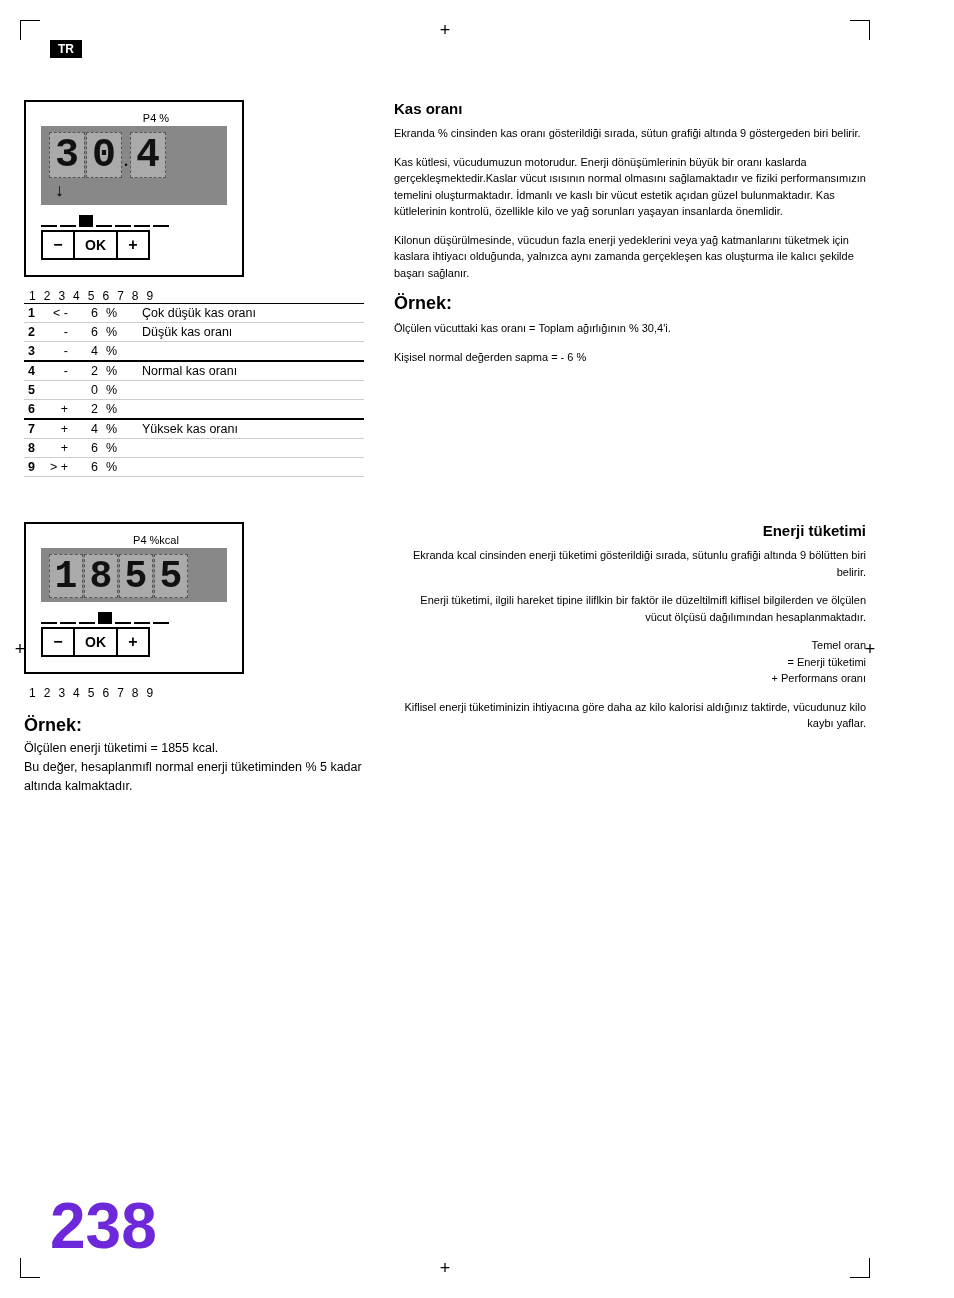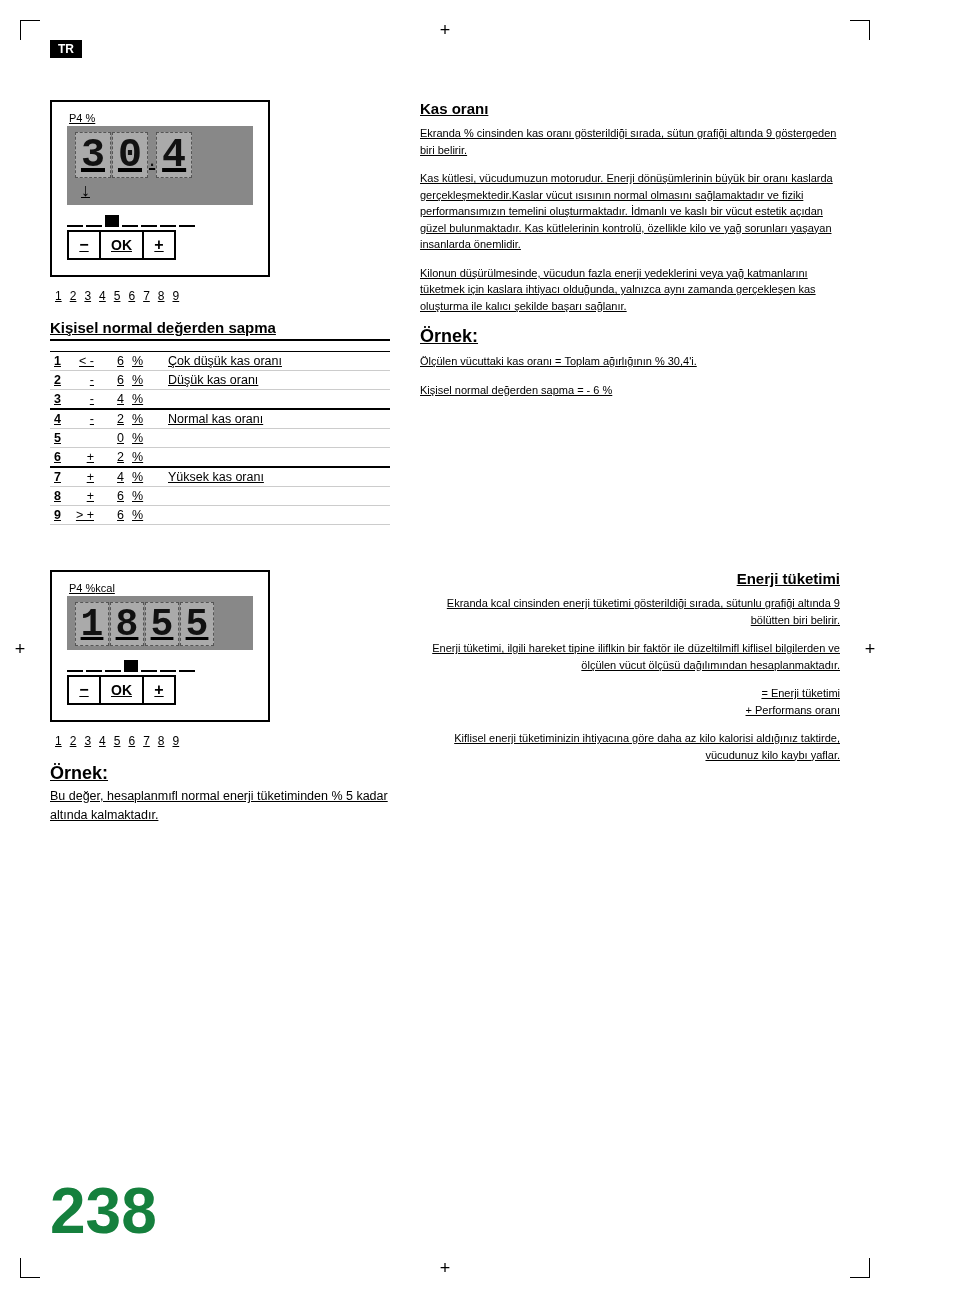--- a/index.html
+++ b/index.html
@@ -9,23 +9,22 @@
       background: #fff;
       color: #000;
       width: 954px;
       min-height: 1298px;
       position: relative;
     }
 
     .page {
       width: 890px;
       min-height: 1298px;
-      padding: 40px 50px;
+      padding: 40px 24px;
       position: relative;
-      text-decoration: underline;
     }
 
     
     .corner-mark {
       position: absolute;
       width: 20px;
       height: 20px;
       border-color: #000;
       border-style: solid;
     }
@@ -219,25 +218,25 @@
     
     .example-text {
       font-size: 12.5px;
       line-height: 1.5;
       margin-top: 8px;
     }
 
     
     .page-number {
       position: absolute;
-      bottom: 50px;
+      bottom: 35px;
       left: 50px;
       font-size: 64px;
       font-weight: bold;
-      color: #15803d;
+      color: #6d28d9;
     }
 
     
     .seg-display {
       background: #888;
       padding: 6px 8px 4px;
       margin-bottom: 6px;
     }
 
     .seg-row {
@@ -316,23 +315,24 @@
 
     .highlight-bar {
       height: 12px;
       width: 14px;
       background: #000;
     }
 
     .top-label-row {
       font-size: 11px;
       display: flex;
-      justify-content: flex-start;
+      justify-content: center;
       padding: 0 2px;
       margin-bottom: 2px;
+      margin-left: 44px;
     }
 
     .device-wrapper {
       display: flex;
       flex-direction: column;
       align-items: flex-start;
     }
   </style>
 </head>
 <body>
@@ -394,21 +394,20 @@
           <span>3</span>
           <span>4</span>
           <span>5</span>
           <span>6</span>
           <span>7</span>
           <span>8</span>
           <span>9</span>
         </div>
       </div>
 
-      <div class="section-heading" style="margin-top:16px;">Kişisel normal değerden sapma</div>
 
       <table class="deviation-table">
         <tbody>
             <tr>
           <td>1</td>
           <td class="num-col">&lt; -</td>
           <td class="num-col">6</td>
           <td class="pct-col">%</td>
           <td class="desc-col">Çok düşük kas oranı</td>
         </tr>
@@ -532,30 +531,32 @@
           <span>5</span>
           <span>6</span>
           <span>7</span>
           <span>8</span>
           <span>9</span>
         </div>
       </div>
 
       <div class="example-text" style="margin-top:12px;">
         <span class="example-heading">Örnek:</span>
+        <div>Ölçülen enerji tüketimi = 1855 kcal.</div>
         <div>Bu değer, hesaplanmıfl normal enerji tüketiminden % 5 kadar altında kalmaktadır.</div>
       </div>
     </div>
 
     <div class="bottom-right">
       <div class="section-title">Enerji tüketimi</div>
       <div class="section-body">Ekranda kcal cinsinden enerji tüketimi gösterildiği sırada, sütunlu grafiği altında 9 bölütten biri belirir.</div>
       <div class="section-body">Enerji tüketimi, ilgili hareket tipine iliflkin bir faktör ile düzeltilmifl kiflisel bilgilerden ve ölçülen vücut ölçüsü dağılımından hesaplanmaktadır.</div>
 
       <div class="section-body" style="margin-left:10px;">
+        <div>  Temel oran</div>
         <div>= Enerji tüketimi</div>
         <div>+ Performans oranı</div>
       </div>
 
       <div class="section-body">Kiflisel enerji tüketiminizin ihtiyacına göre daha az kilo kalorisi aldığınız taktirde, vücudunuz kilo kaybı yaflar.</div>
     </div>
   </div>
 
   <div class="page-number">238</div>
 </div>

